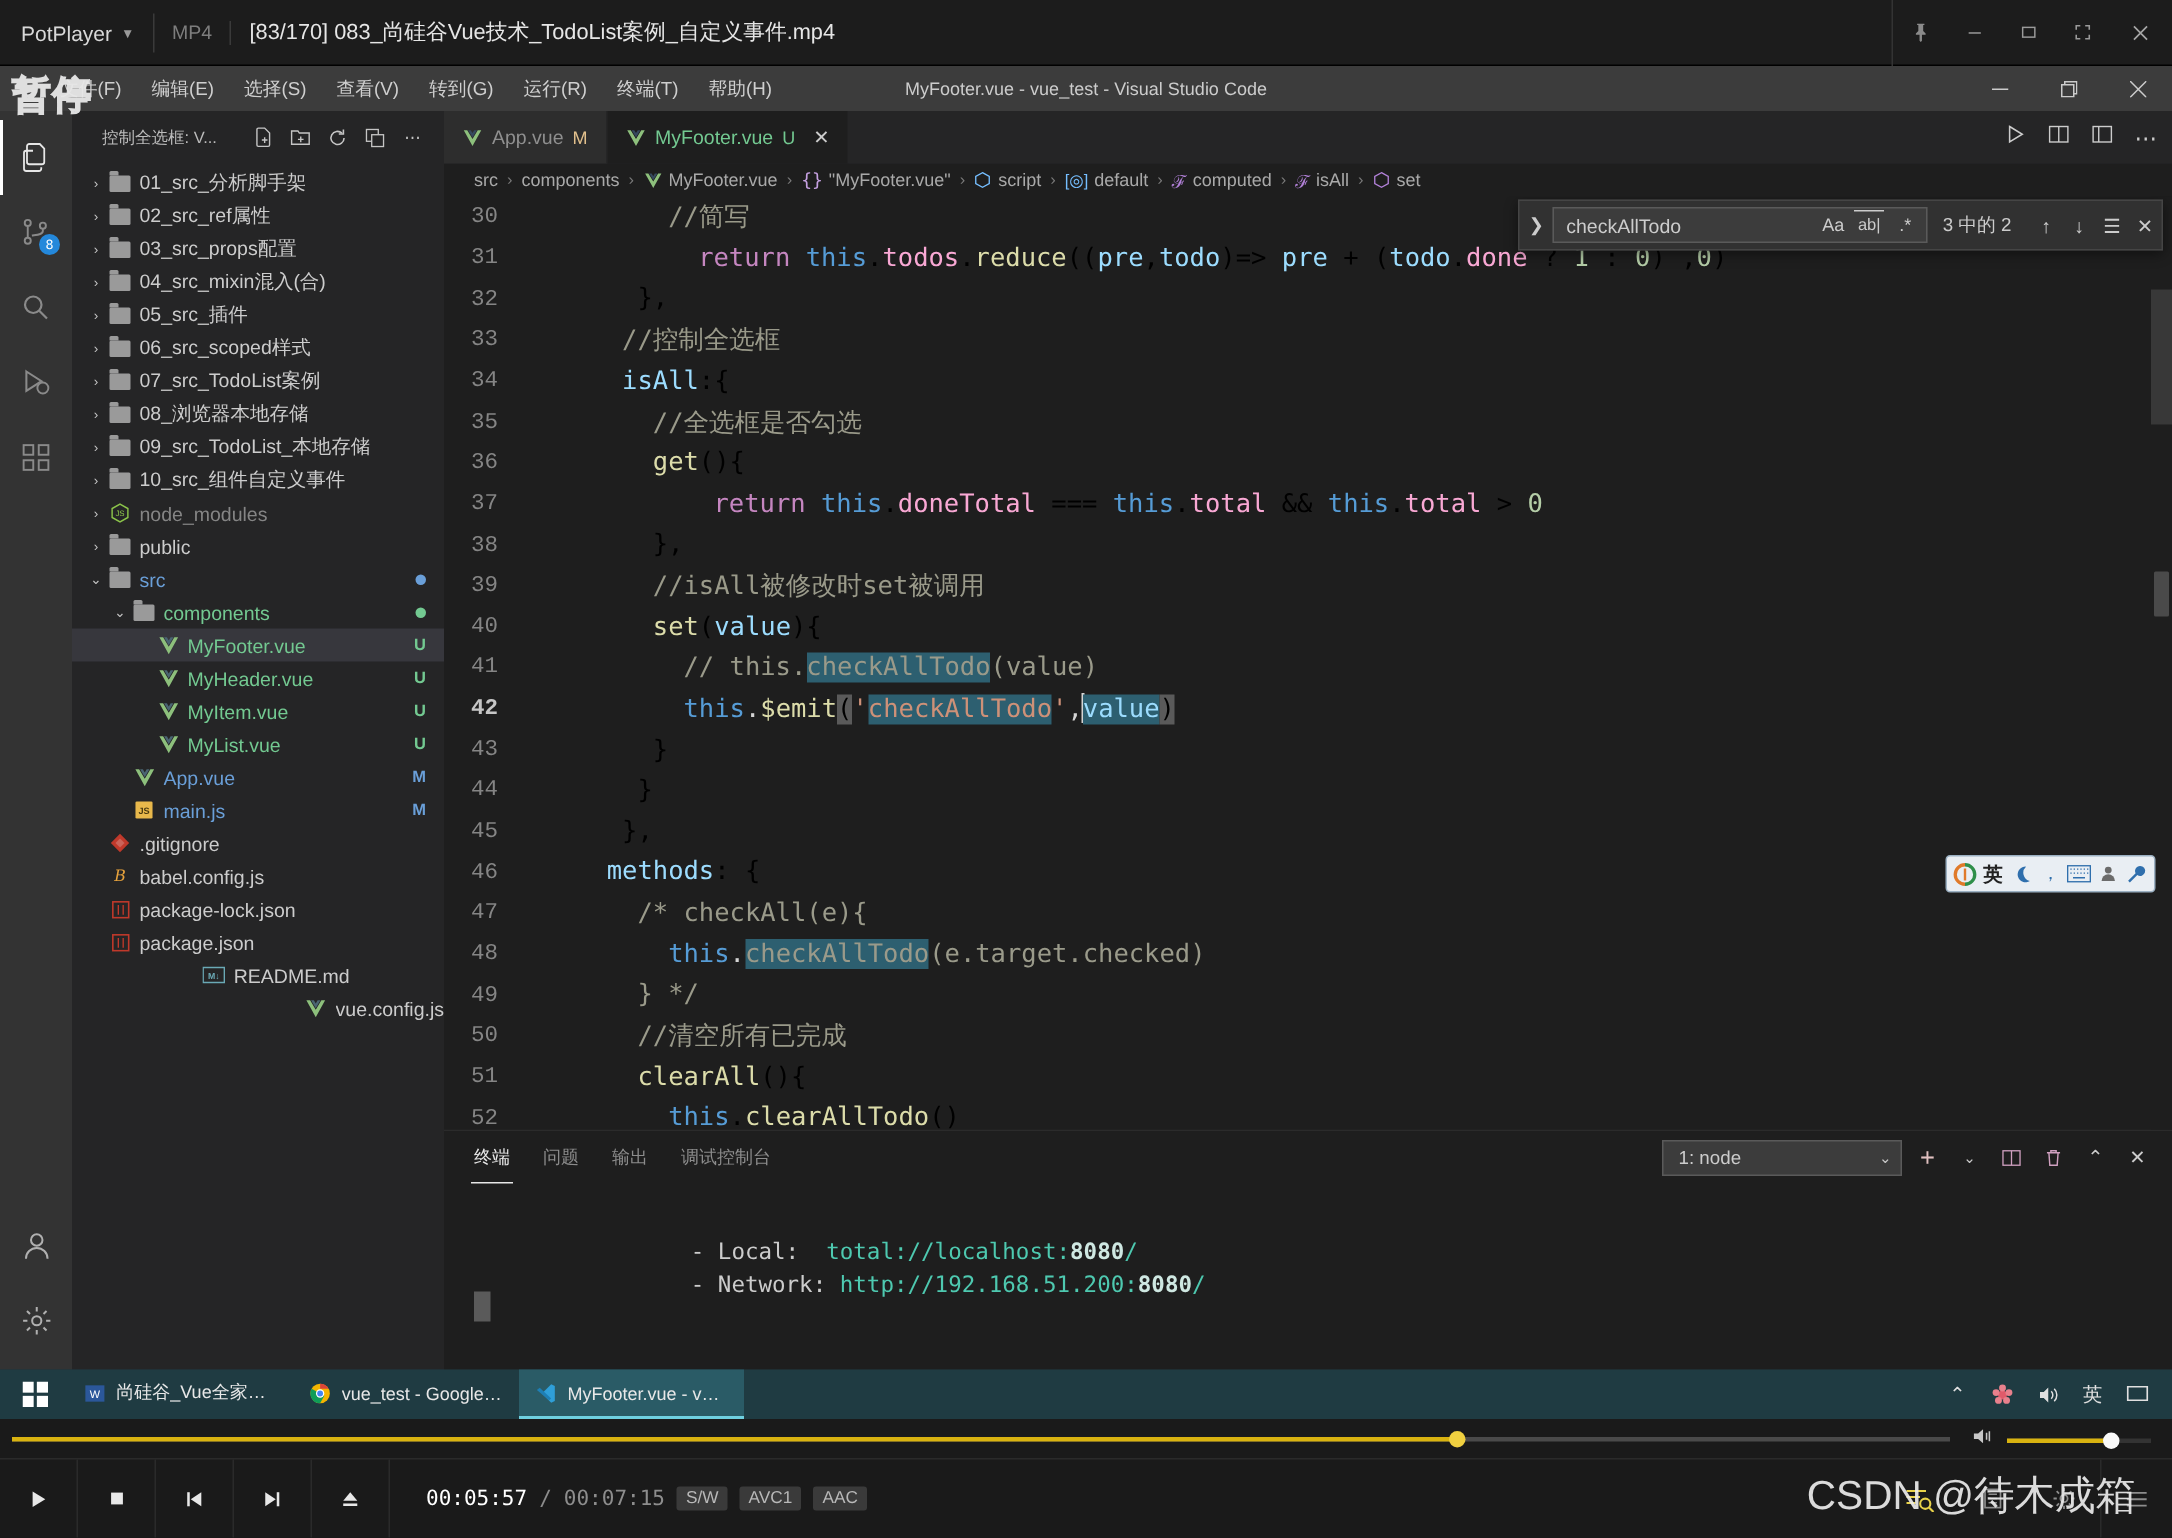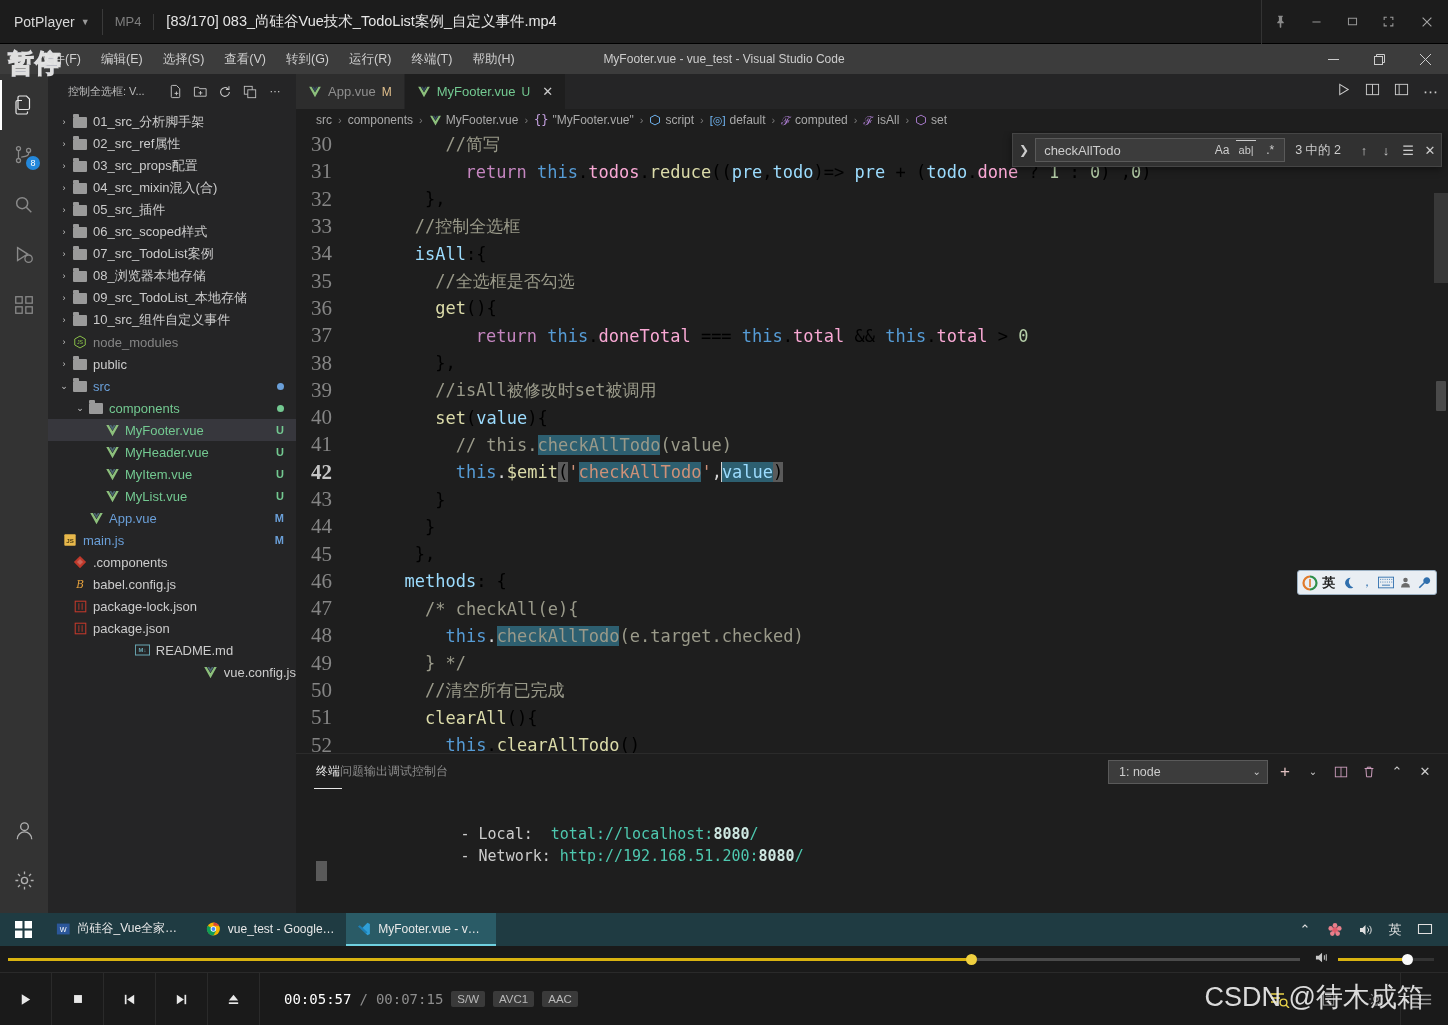--- a/index.html
+++ b/index.html
@@ -93,22 +93,22 @@
   .tabs-right { display:flex; align-items:center; padding-right:10px; gap:14px; background:#252526; color:#cccccc;}
 
   .breadcrumb { height:22px; display:flex; align-items:center; padding-left:20px; font-size:12px; color:#a9a9a9; gap:4px;}
   .bc-sep { color:#7a7a7a; font-size:11px; padding:0 2px;}
   .bc-item { display:flex; align-items:center; gap:4px; }
 
   .code-area { flex:1; position:relative; overflow:hidden; background:#1e1e1e;}
   .code-scroll { position:absolute; inset:0; }
   .line { height:27.3px; display:flex; align-items:center; font-family:"DejaVu Sans Mono", monospace; font-size:17px;}
   .line.cur .ln { color:#c6c6c6; font-weight:bold; }
-  .ln { width:62px; text-align:right; padding-right:26px; color:#858585; font-size:21px; flex:0 0 62px;
-        font-family:Liberation Serif, serif; }
+  .ln { width:62px; text-align:right; padding-right:26px; color:#858585; font-size:15px; flex:0 0 62px;
+        font-family:Liberation Mono, monospace; }
   .ctext { white-space:pre; padding-left:26px; }
   .t-com2 { color:#9a9a8a; }
   .t-kw  { color:#C586C0;margin-left:20px; }
   .t-kw2 { color:#569CD6; }
   .t-fn  { color:#DCDCAA; }
   .t-var { color:#9CDCFE; }
   .t-prop{ color:#f9a8d4; }
   .t-str { color:#CE9178; }
   .t-num { color:#B5CEA8; }
   .t-pun { color:#D4D4D4; }
@@ -130,21 +130,21 @@
   .fw-opt { width:20px; height:20px; display:flex; align-items:center; justify-content:center; color:#cccccc; font-size:11px;}
   .fw-count { color:#cccccc; font-size:12.5px; padding:0 12px 0 10px; white-space:nowrap;}
   .fw-btn { width:22px; height:24px; display:flex; align-items:center; justify-content:center; color:#cccccc; font-size:13px;}
 
   
   .minimap { position:absolute; right:0; top:0; bottom:0; width:14px; background:#1e1e1e;}
   .mm-slider { position:absolute; right:2px; top:250px; width:10px; height:30px; background:#4a4a4a; border-radius:1px;}
 
   
   .panel { height:160px; background:#1e1e1e; border-top:1px solid #2b2b2b; display:flex; flex-direction:column;}
-  .panel-head { height:35px; display:flex; align-items:center; padding-left:20px; }
+  .panel-head { height:35px; display:flex; align-items:center; padding-left:20px; gap:22px; }
   .ph-tab { font-size:12px; color:#8c8c8c; position:relative; height:35px; display:flex; align-items:center;}
   .ph-tab.active { color:#e7e7e7; }
   .ph-tab.active::after { content:''; position:absolute; left:-2px; right:-2px; bottom:0; height:1px; background:#e7e7e7;}
   .panel-right { margin-left:auto; display:flex; align-items:center; gap:6px; padding-right:12px;}
   .term-select { width:160px; height:24px; background:#3c3c3c; border:1px solid #5a5a5a; color:#cccccc;
       font-size:12.5px; display:flex; align-items:center; padding:0 6px 0 10px;}
   .term-select .cv { margin-left:auto; font-size:10px;}
   .pr-ic { width:22px; height:22px; display:flex; align-items:center; justify-content:center; color:#cccccc; font-size:13px;}
   .term-body { flex:1; padding:18px 0 0 20px; font-family:"DejaVu Sans Mono", monospace; font-size:15px; color:#cccccc;}
   .term-line { height:22px; white-space:pre; }
@@ -517,40 +517,40 @@
               <span class="twist"></span>
               <span class="ico">
                 <svg width="15" height="15" viewBox="0 0 24 24">
                   <path d="M2 3h4l6 10 6-10h4L12 21z" fill="#8dc07c"></path>
                   <path d="M7 3h3l2 3.4L14 3h3l-5 8.5z" fill="#4a6572"></path>
                 </svg>
               </span>
               <span class="lbl c-blue">App.vue</span>
               <span class="badge c-blue">M</span>
             </div>
-            <div class="row" style=" justify-content: center;">
+            <div class="row" style="padding-left: 26px; justify-content: center;">
               <span class="twist"></span>
               <span class="ico">
                 <svg width="14" height="14" viewBox="0 0 16 16">
                   <rect x="1.5" y="1.5" width="13" height="13" rx="1" fill="#e8b84b"></rect>
                   <text x="8" y="11" font-size="7" fill="#4a3a10" text-anchor="middle" font-family="Liberation Sans" font-weight="bold">JS</text>
                 </svg>
               </span>
               <span class="lbl c-blue">main.js</span>
               <span class="badge c-blue">M</span>
             </div>
             <div class="row" style="padding-left: 10px;">
               <span class="twist"></span>
               <span class="ico">
                 <svg width="14" height="14" viewBox="0 0 16 16">
                   <path d="M8 1l7 7-7 7-7-7z" fill="#c0392b"></path>
                   <path d="M8 4.5l3.5 3.5L8 11.5 4.5 8z" fill="#e8e8e8" opacity=".25"></path>
                 </svg>
               </span>
-              <span class="lbl ">.components</span>
+              <span class="lbl ">.gitignore</span>
             </div>
             <div class="row" style="padding-left: 10px;">
               <span class="twist"></span>
               <span class="ico">
                 <svg width="14" height="14" viewBox="0 0 16 16">
                   <text x="8" y="12" font-size="12" fill="#e8a33d" text-anchor="middle" font-family="DejaVu Serif" font-style="italic">B</text>
                 </svg>
               </span>
               <span class="lbl ">babel.config.js</span>
             </div>

